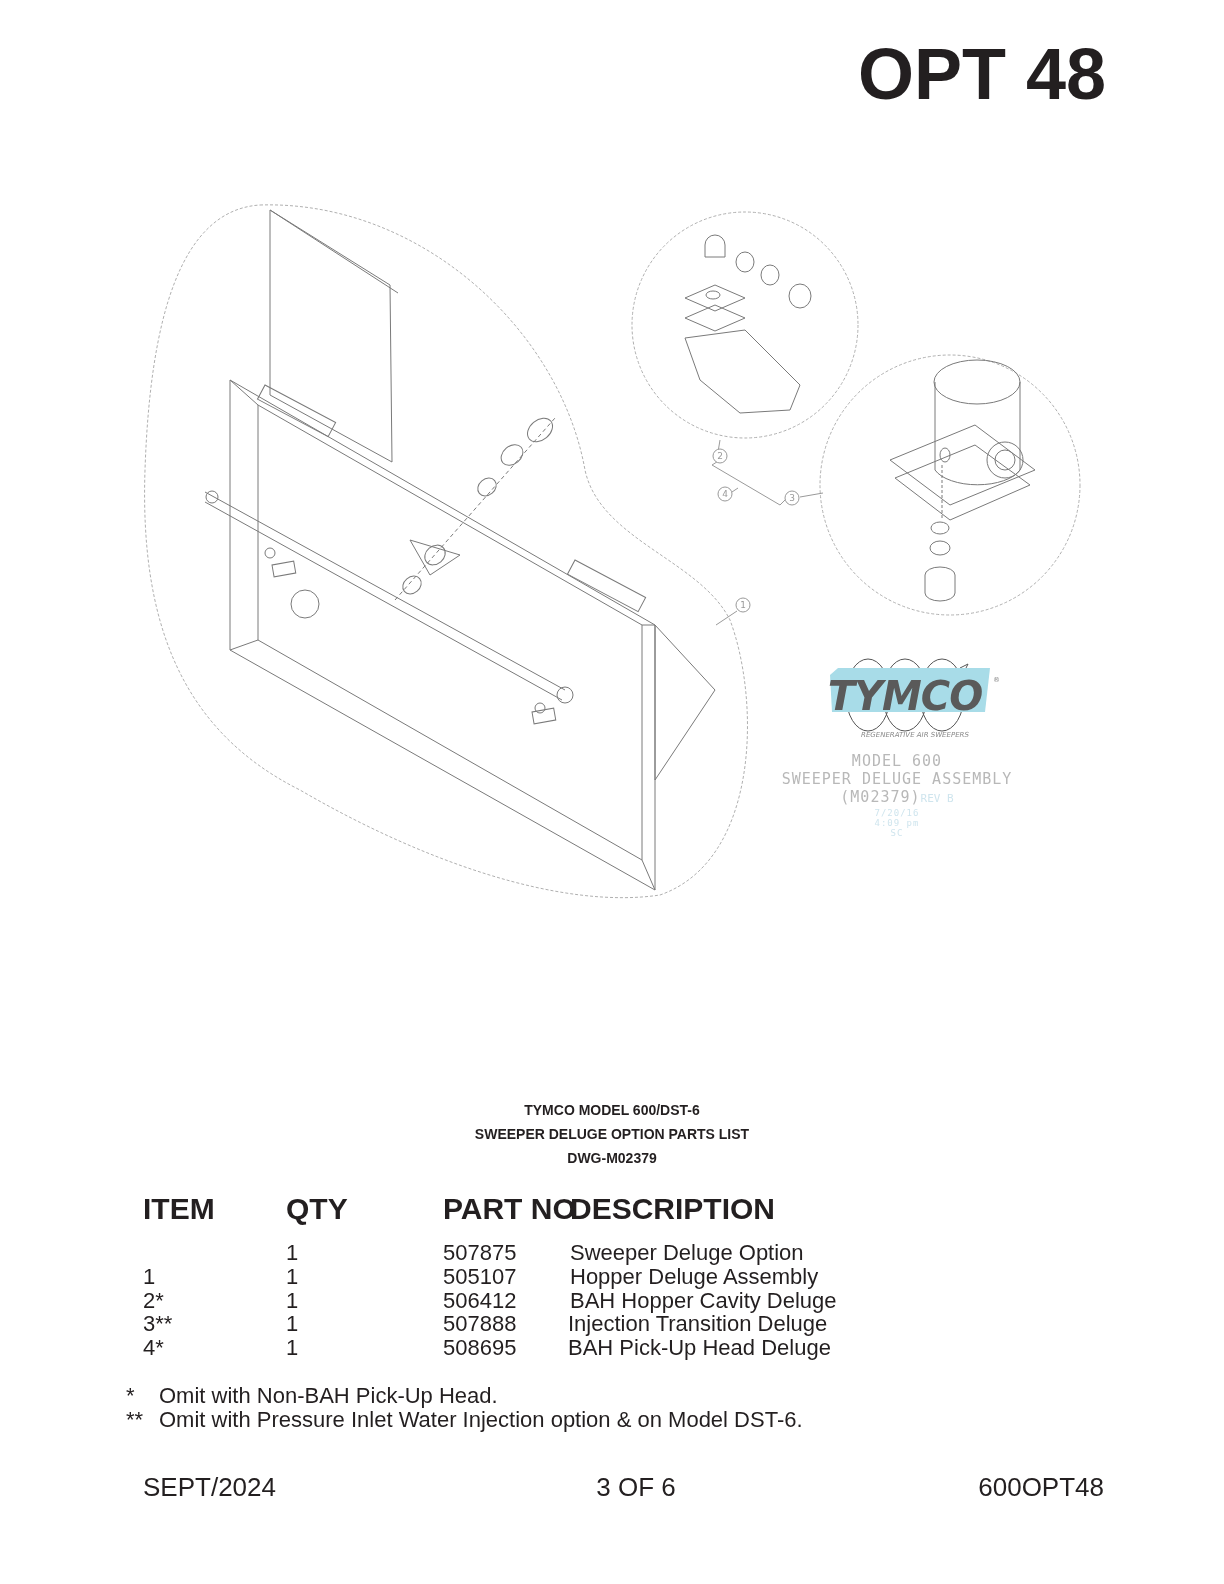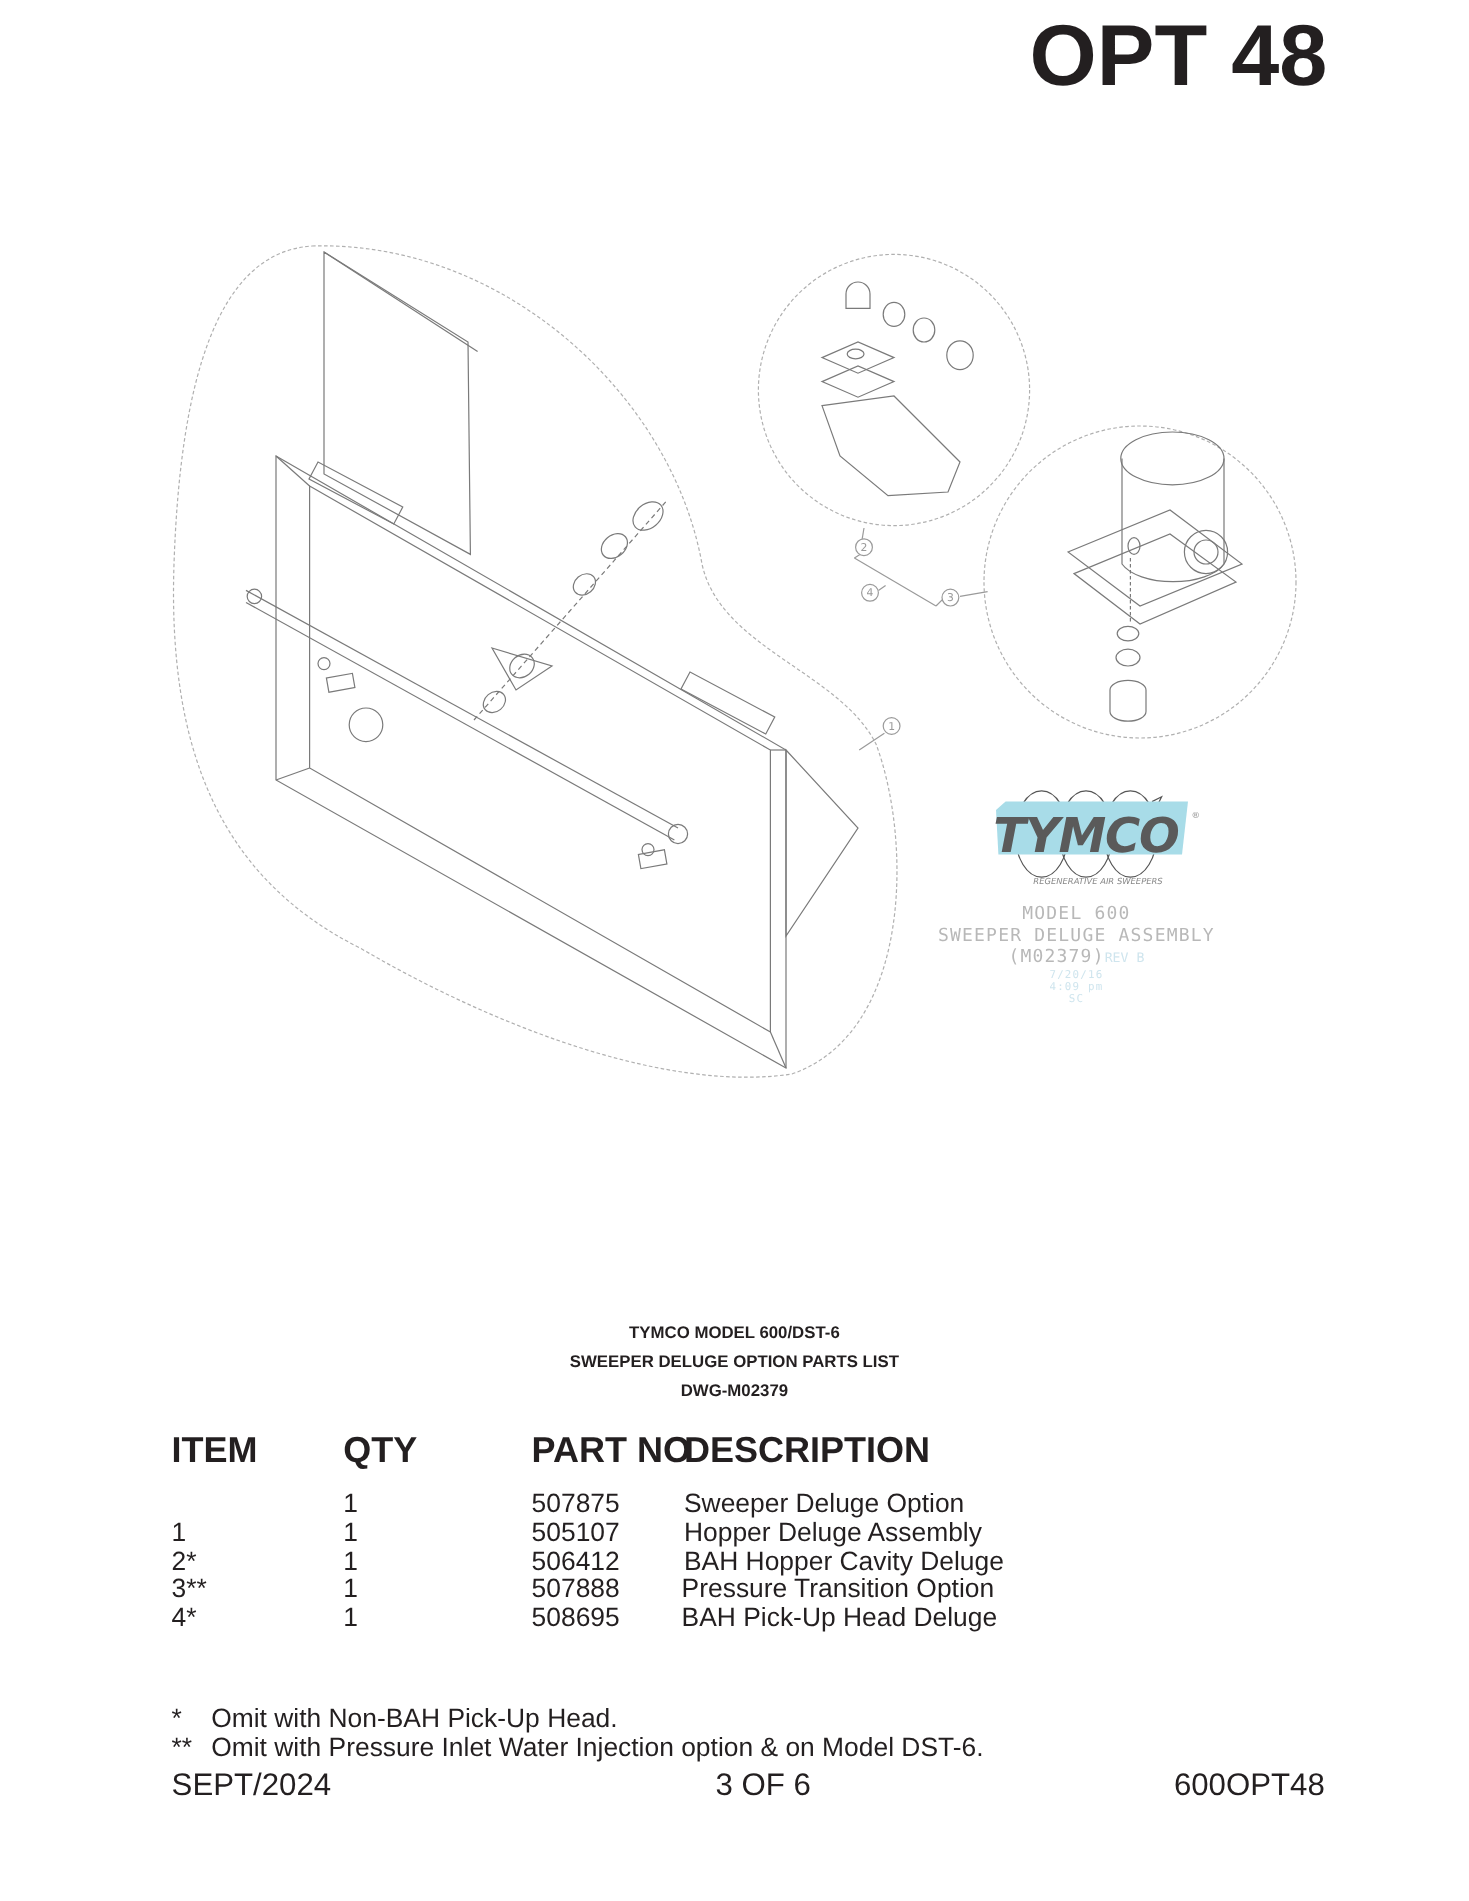--- a/index.html
+++ b/index.html
@@ -1,31 +1,31 @@
 <!DOCTYPE html>
 <html><head>
 <meta charset="utf-8">
 <style>
   html, body { margin:0; padding:0; background:#ffffff; }
   body { width:1224px; height:1584px; position:relative; overflow:hidden;
          font-family:"Liberation Sans", sans-serif; color:#231f20; }
-  .opt-title { position:absolute; left:858px; top:11px; font-size:72px; font-weight:bold; letter-spacing:0px; line-height:1;text-align:center; }
+  .opt-title { position:absolute; left:858px; top:38px; font-size:72px; font-weight:bold; letter-spacing:0px; line-height:1;text-align:center; }
   .drawing { position:absolute; left:0; top:0; width:1224px; height:1000px; }
   .model-label { position:absolute; left:761px; top:752px; width:272px; text-align:center;
                  font-family:"DejaVu Sans Mono", monospace; color:#b8b8b8; font-size:15px; line-height:18px; letter-spacing:1px; }
   .rev-small { color:#cfe5ee; font-size:11px; letter-spacing:0; }
   .date-small { font-family:"DejaVu Sans Mono", monospace; color:#cfe5ee; font-size:9px; line-height:10px; }
   .doc-title { position:absolute; left:0; width:1224px; text-align:center; font-weight:bold; font-size:14px; line-height:24px; }
   .parts-header { position:absolute; top:1192px; font-weight:bold; font-size:30px; }
   .parts-row { position:absolute; font-size:22px; line-height:24px; }
   .col-item { position:absolute; left:143px; }
   .col-qty  { position:absolute; left:286px; }
   .col-part { position:absolute; left:443px; }
   .col-desc { position:absolute; left:570px; white-space:nowrap; }
-  .note { position:absolute; left:143px; font-size:22px; white-space:nowrap;margin-top:36px; }
+  .note { position:absolute; left:126px; font-size:22px; white-space:nowrap; }
   .note .mark { display:inline-block; width:33px; }
   .footer { position:absolute; top:1472px; font-size:26px; }
 </style>
 </head>
 <body>
 
 <div class="opt-title">OPT 48</div>
 
 <svg class="drawing" viewBox="0 0 1224 1000" xmlns="http://www.w3.org/2000/svg">
   <g fill="none" stroke="#b0b0b0" stroke-width="1" stroke-dasharray="3,2">
@@ -169,21 +169,21 @@
 <div class="parts-row" style="top:1289px;left:0;width:1224px;">
   <span class="col-item">2*</span>
   <span class="col-qty">1</span>
   <span class="col-part">506412</span>
   <span class="col-desc">BAH Hopper Cavity Deluge</span>
 </div>
 <div class="parts-row" style="top:1312px;left:0;width:1224px;">
   <span class="col-item">3**</span>
   <span class="col-qty">1</span>
   <span class="col-part">507888</span>
-  <span class="col-desc" style="left:568px;">Pressure Transition Option</span>
+  <span class="col-desc" style="left:568px;">Injection Transition Deluge</span>
 </div>
 <div class="parts-row" style="top:1336px;left:0;width:1224px;">
   <span class="col-item">4*</span>
   <span class="col-qty">1</span>
   <span class="col-part">508695</span>
   <span class="col-desc" style="left:568px;">BAH Pick-Up Head Deluge</span>
 </div>
 
 <div class="note" style="top:1383px;">
   <span class="mark">*</span><span>Omit with Non-BAH Pick-Up Head.</span>

